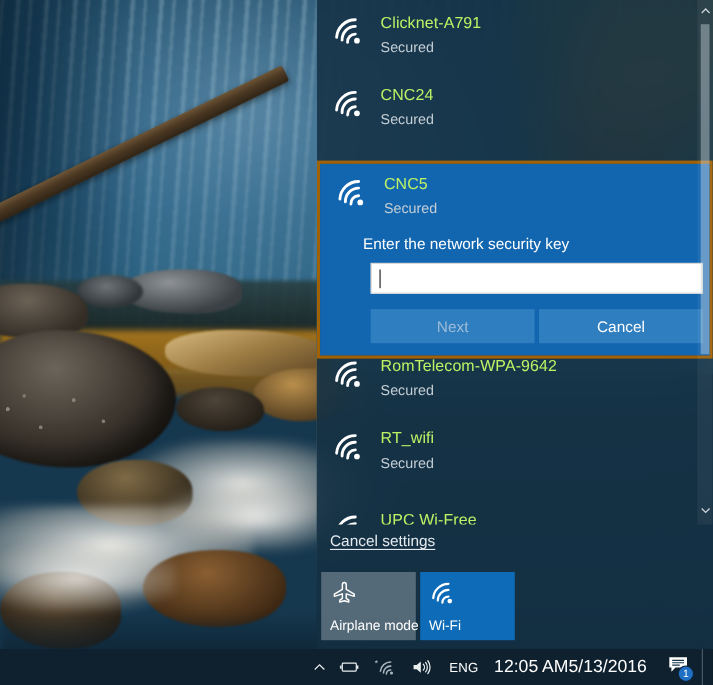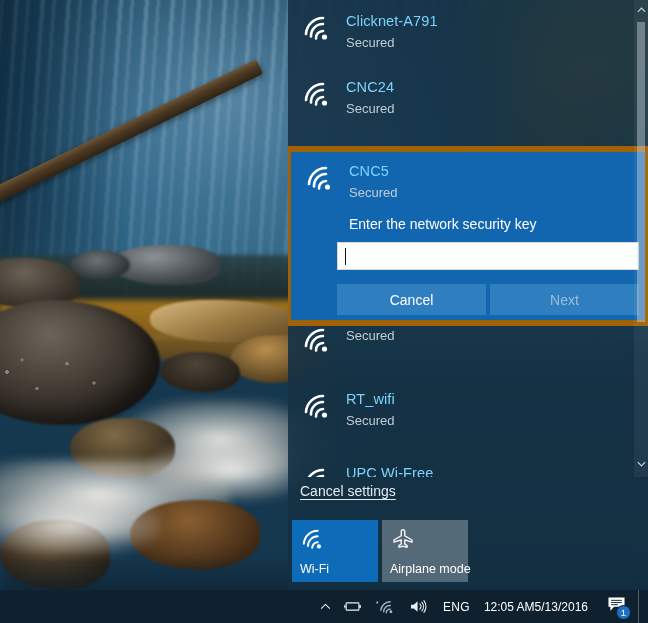--- a/index.html
+++ b/index.html
@@ -222,51 +222,51 @@
   }
   .net-icon {
     width: 32px; height: 30px;
     margin-right: 12px;
     margin-top: 3px;
     flex-shrink: 0;
   }
   .net-text { padding-top: 1px; }
   .net-ssid {
     font-size: 14.5px;
-    color: #7dd3fc;
+    color: #bef264;
     line-height: 19px;
     letter-spacing: 0.1px;
   }
   .net-status {
     font-size: 13px;
     color: #c3cdd4;
     line-height: 19px;
     margin-top: 2px;
   }
 
   
   #net-selected-wrap {
     position: absolute;
     left: 0; top: 146px;
     width: 360px; height: 180px;
-    border: 6px solid #a16207;
+    border: 3px solid #a16207;
     border-left-width: 3px;
     border-right-width: 3px;
     z-index: 4;
     box-sizing: border-box;
   }
   #net-selected {
     position: absolute;
     left: 0; top: 0; right: 0; bottom: 0;
     background: #1266b0;
   }
   #net-selected .net-item { height: auto; padding-top: 9px; }
 
   .prompt-label {
-    margin: 14px 0 0 58px;
+    margin: 14px 0 0 39px;
     font-size: 14px;
     color: #ffffff;
   }
   #key-input {
     margin: 10px 0 0 46px;
     width: 302px; height: 28px;
     background: #ffffff;
     border: 1px solid #d7d7d7;
     display: flex;
     align-items: center;
@@ -408,21 +408,21 @@
     color: #ffffff;
     padding: 0 8px;
     letter-spacing: 0.3px;
   }
   #tray-clock {
     text-align: center;
     line-height: 14px;
     padding: 0 9px 0 6px;
     cursor: pointer;
   }
-  #tray-clock div { font-size: 12px; color: #ffffff; }
+  #tray-clock div { font-size: 16px; color: #ffffff; }
   #tray-action {
     position: relative;
     width: 38px; height: 33px;
     display: flex; align-items: center; justify-content: center;
     cursor: pointer;
   }
   #action-badge {
     position: absolute;
     right: 4px; bottom: 3px;
     width: 15px; height: 15px;
@@ -518,20 +518,21 @@
           <svg viewBox="0 0 32 30" width="32" height="30">
             <g fill="none" stroke="#ffffff" stroke-width="2.6" stroke-linecap="round">
               <path d="M4 20 A 17 17 0 0 1 21 4"></path>
               <path d="M9 22.5 A 12 12 0 0 1 21 10"></path>
               <path d="M14 24.5 A 7 7 0 0 1 21 17"></path>
             </g>
             <circle cx="22.5" cy="23" r="2.6" fill="#ffffff"></circle>
           </svg>
         </span>
         <div class="net-text">
+          <div class="net-ssid">RomTelecom-WPA-9642</div>
           <div class="net-status">Secured</div>
         </div>
       </div>
 
       <div class="net-item">
         <span class="net-icon">
           <svg viewBox="0 0 32 30" width="32" height="30">
             <g fill="none" stroke="#ffffff" stroke-width="2.6" stroke-linecap="round">
               <path d="M4 20 A 17 17 0 0 1 21 4"></path>
               <path d="M9 22.5 A 12 12 0 0 1 21 10"></path>
@@ -598,50 +599,50 @@
         </div>
 
         <div class="prompt-label">Enter the network security key</div>
 
         <div id="key-input">
           <span class="caret"></span>
           <span></span>
         </div>
 
         <div id="dialog-buttons">
+          <div class="dlg-btn disabled">Next</div>
           <div class="dlg-btn normal">Cancel</div>
-          <div class="dlg-btn disabled">Next</div>
         </div>
       </div>
     </div>
 
     <div id="network-settings">Cancel settings</div>
 
     <div id="quick-tiles">
+      <div class="tile off">
+        <span class="tile-icon">
+          <svg viewBox="0 0 26 26" width="24" height="23">
+            <path d="M13 1.8 c1.4 0 2 1.1 2 2.5 v4.5 l8.2 4.8 v2.4 l-8.2 -2.6 v4.6 l2.6 1.9 v1.9 l-4.6 -1.3 l-4.6 1.3 v-1.9 l2.6 -1.9 v-4.6 l-8.2 2.6 v-2.4 l8.2 -4.8 v-4.5 c0 -1.4 0.6 -2.5 2 -2.5 z" fill="none" stroke="#ffffff" stroke-width="1.5" stroke-linejoin="round"></path>
+          </svg>
+        </span>
+        <span class="tile-label">Airplane mode</span>
+      </div>
+
       <div class="tile on">
         <span class="tile-icon">
           <svg viewBox="0 0 28 26" width="26" height="24">
             <g fill="none" stroke="#ffffff" stroke-width="2.2" stroke-linecap="round">
               <path d="M3 17 A 15 15 0 0 1 18 3"></path>
               <path d="M7.5 19.5 A 10.5 10.5 0 0 1 18 9"></path>
               <path d="M12 21.5 A 6 6 0 0 1 18 15.5"></path>
             </g>
             <circle cx="19.3" cy="20" r="2.3" fill="#ffffff"></circle>
           </svg>
         </span>
         <span class="tile-label">Wi-Fi</span>
-      </div>
-
-      <div class="tile off">
-        <span class="tile-icon">
-          <svg viewBox="0 0 26 26" width="24" height="23">
-            <path d="M13 1.8 c1.4 0 2 1.1 2 2.5 v4.5 l8.2 4.8 v2.4 l-8.2 -2.6 v4.6 l2.6 1.9 v1.9 l-4.6 -1.3 l-4.6 1.3 v-1.9 l2.6 -1.9 v-4.6 l-8.2 2.6 v-2.4 l8.2 -4.8 v-4.5 c0 -1.4 0.6 -2.5 2 -2.5 z" fill="none" stroke="#ffffff" stroke-width="1.5" stroke-linejoin="round"></path>
-          </svg>
-        </span>
-        <span class="tile-label">Airplane mode</span>
       </div>
     </div>
   </div>
 
   <div id="taskbar">
     <div id="tray">
 
       <div class="tray-item">
         <svg viewBox="0 0 12 8" width="11" height="7">
             <path d="M1 6.4 L6 1.6 L11 6.4" fill="none" stroke="#e9eef1" stroke-width="1.25"></path>

